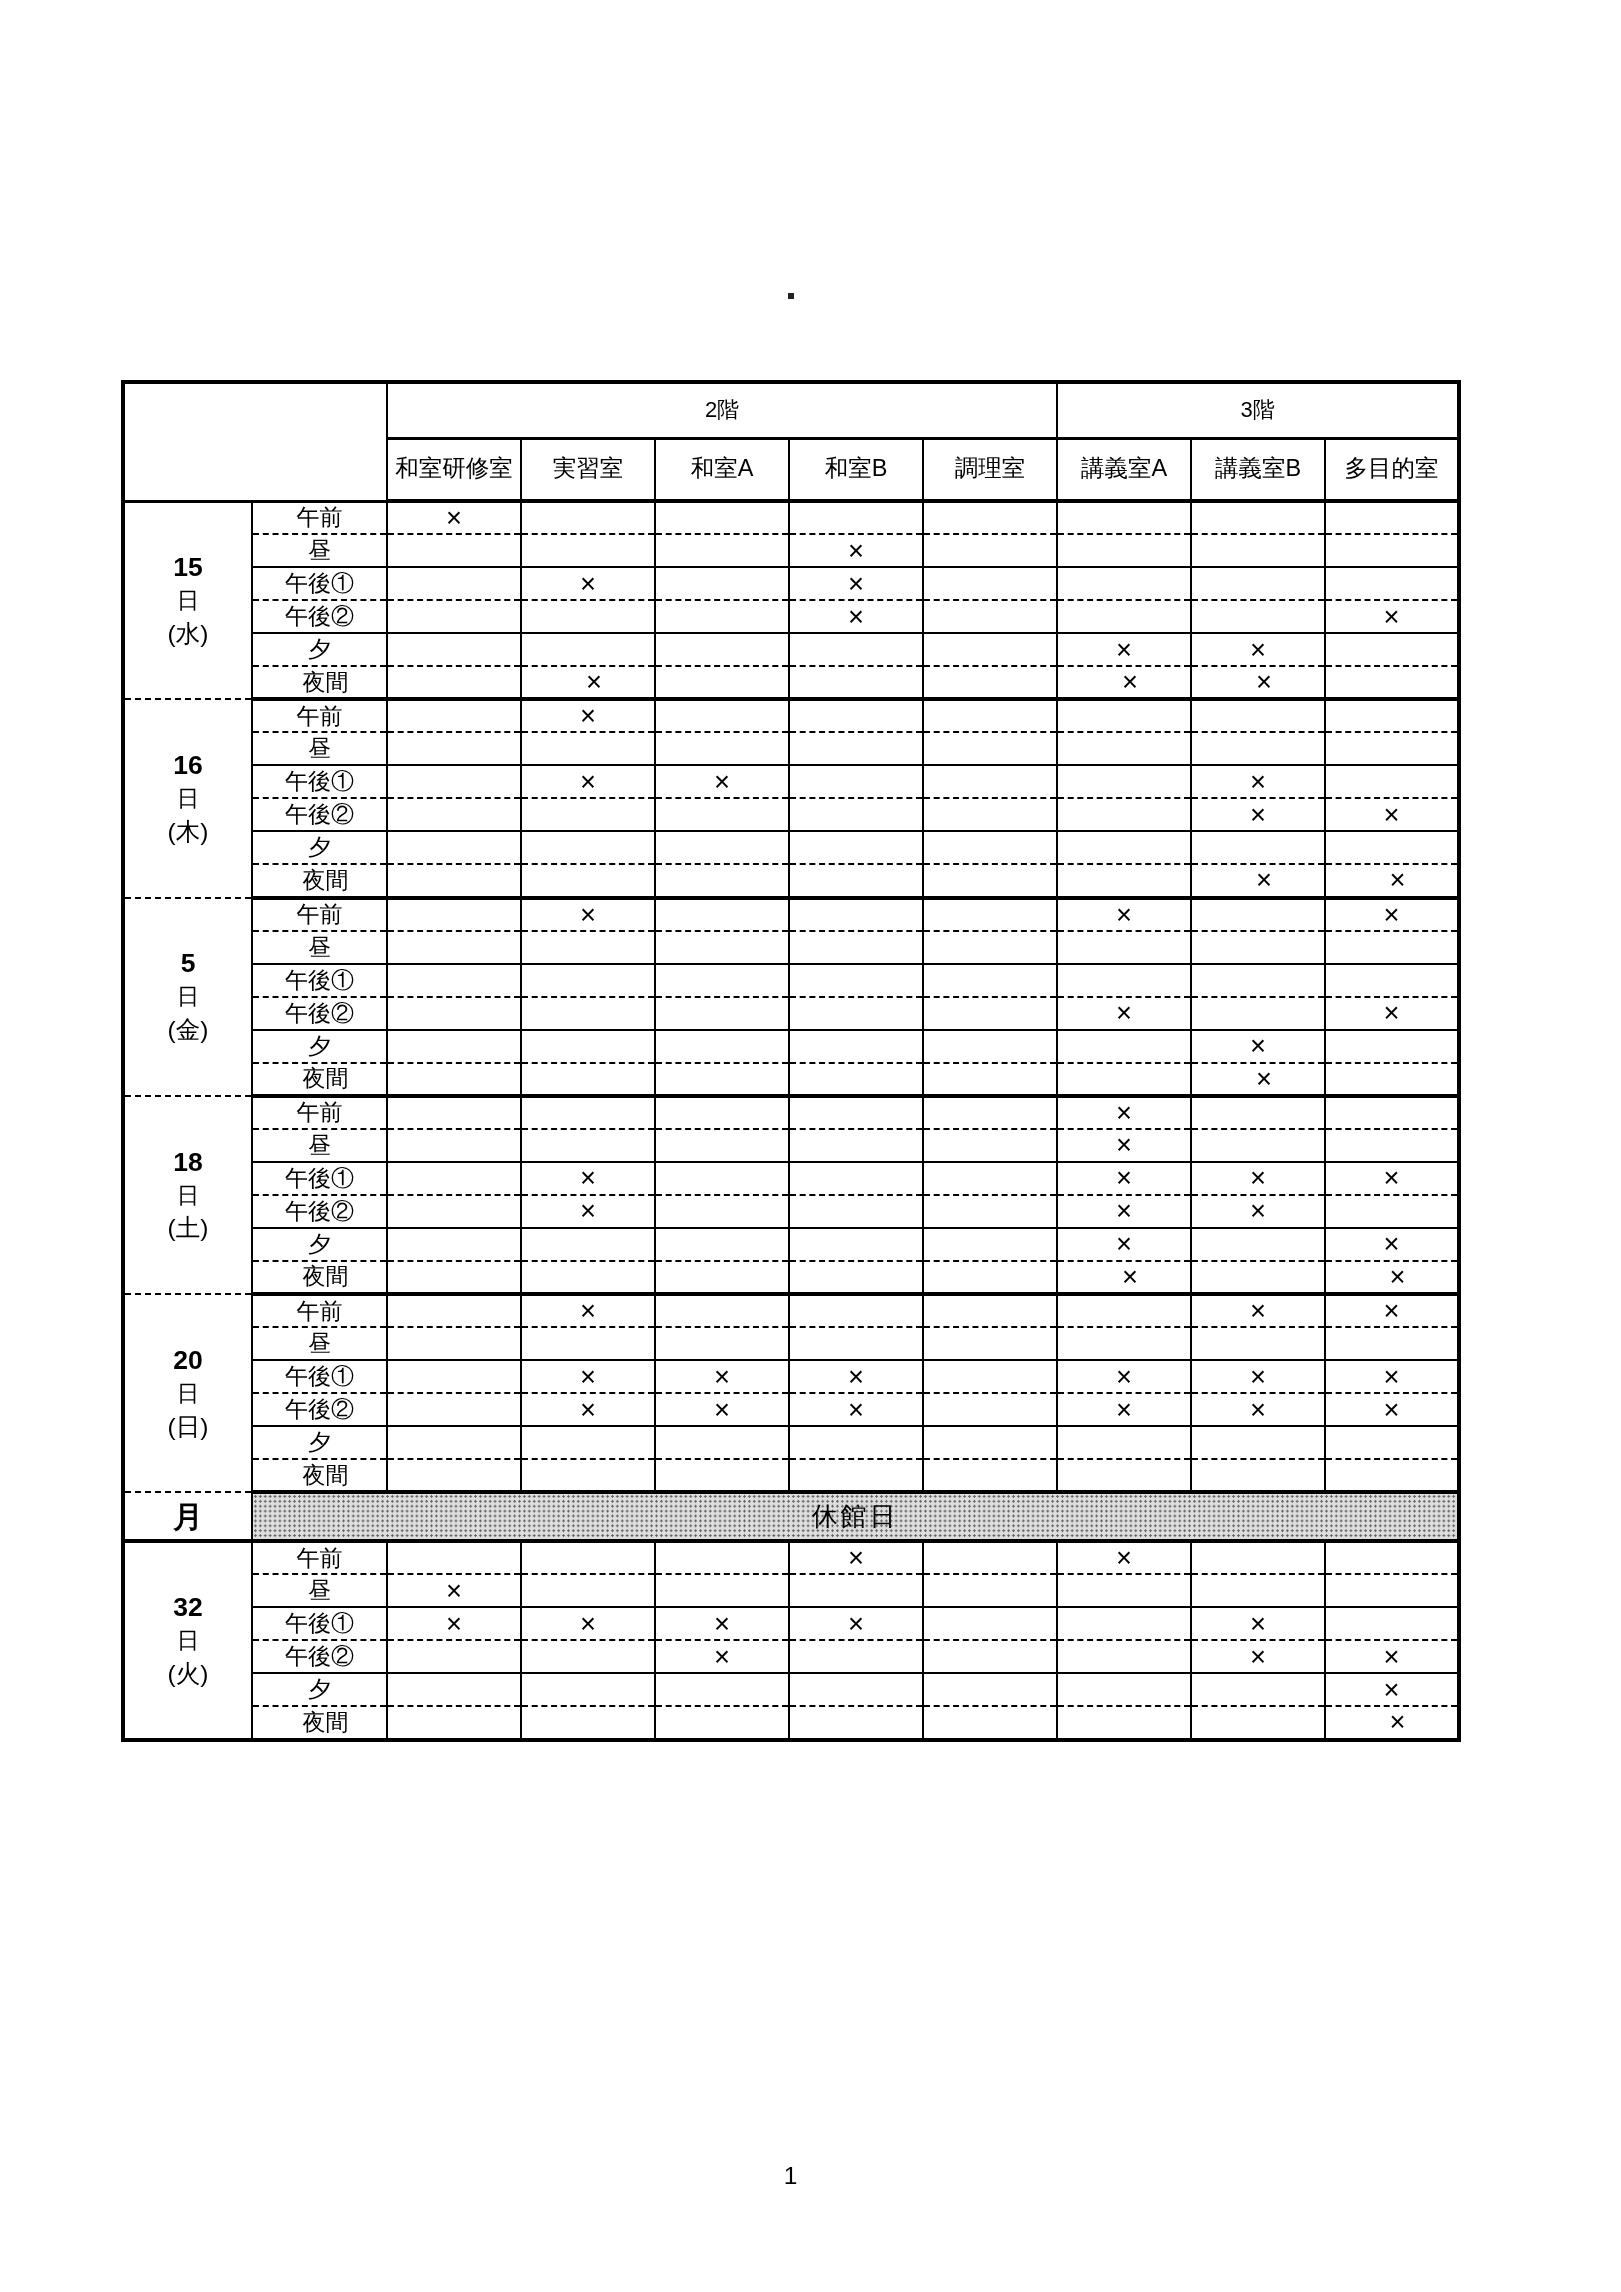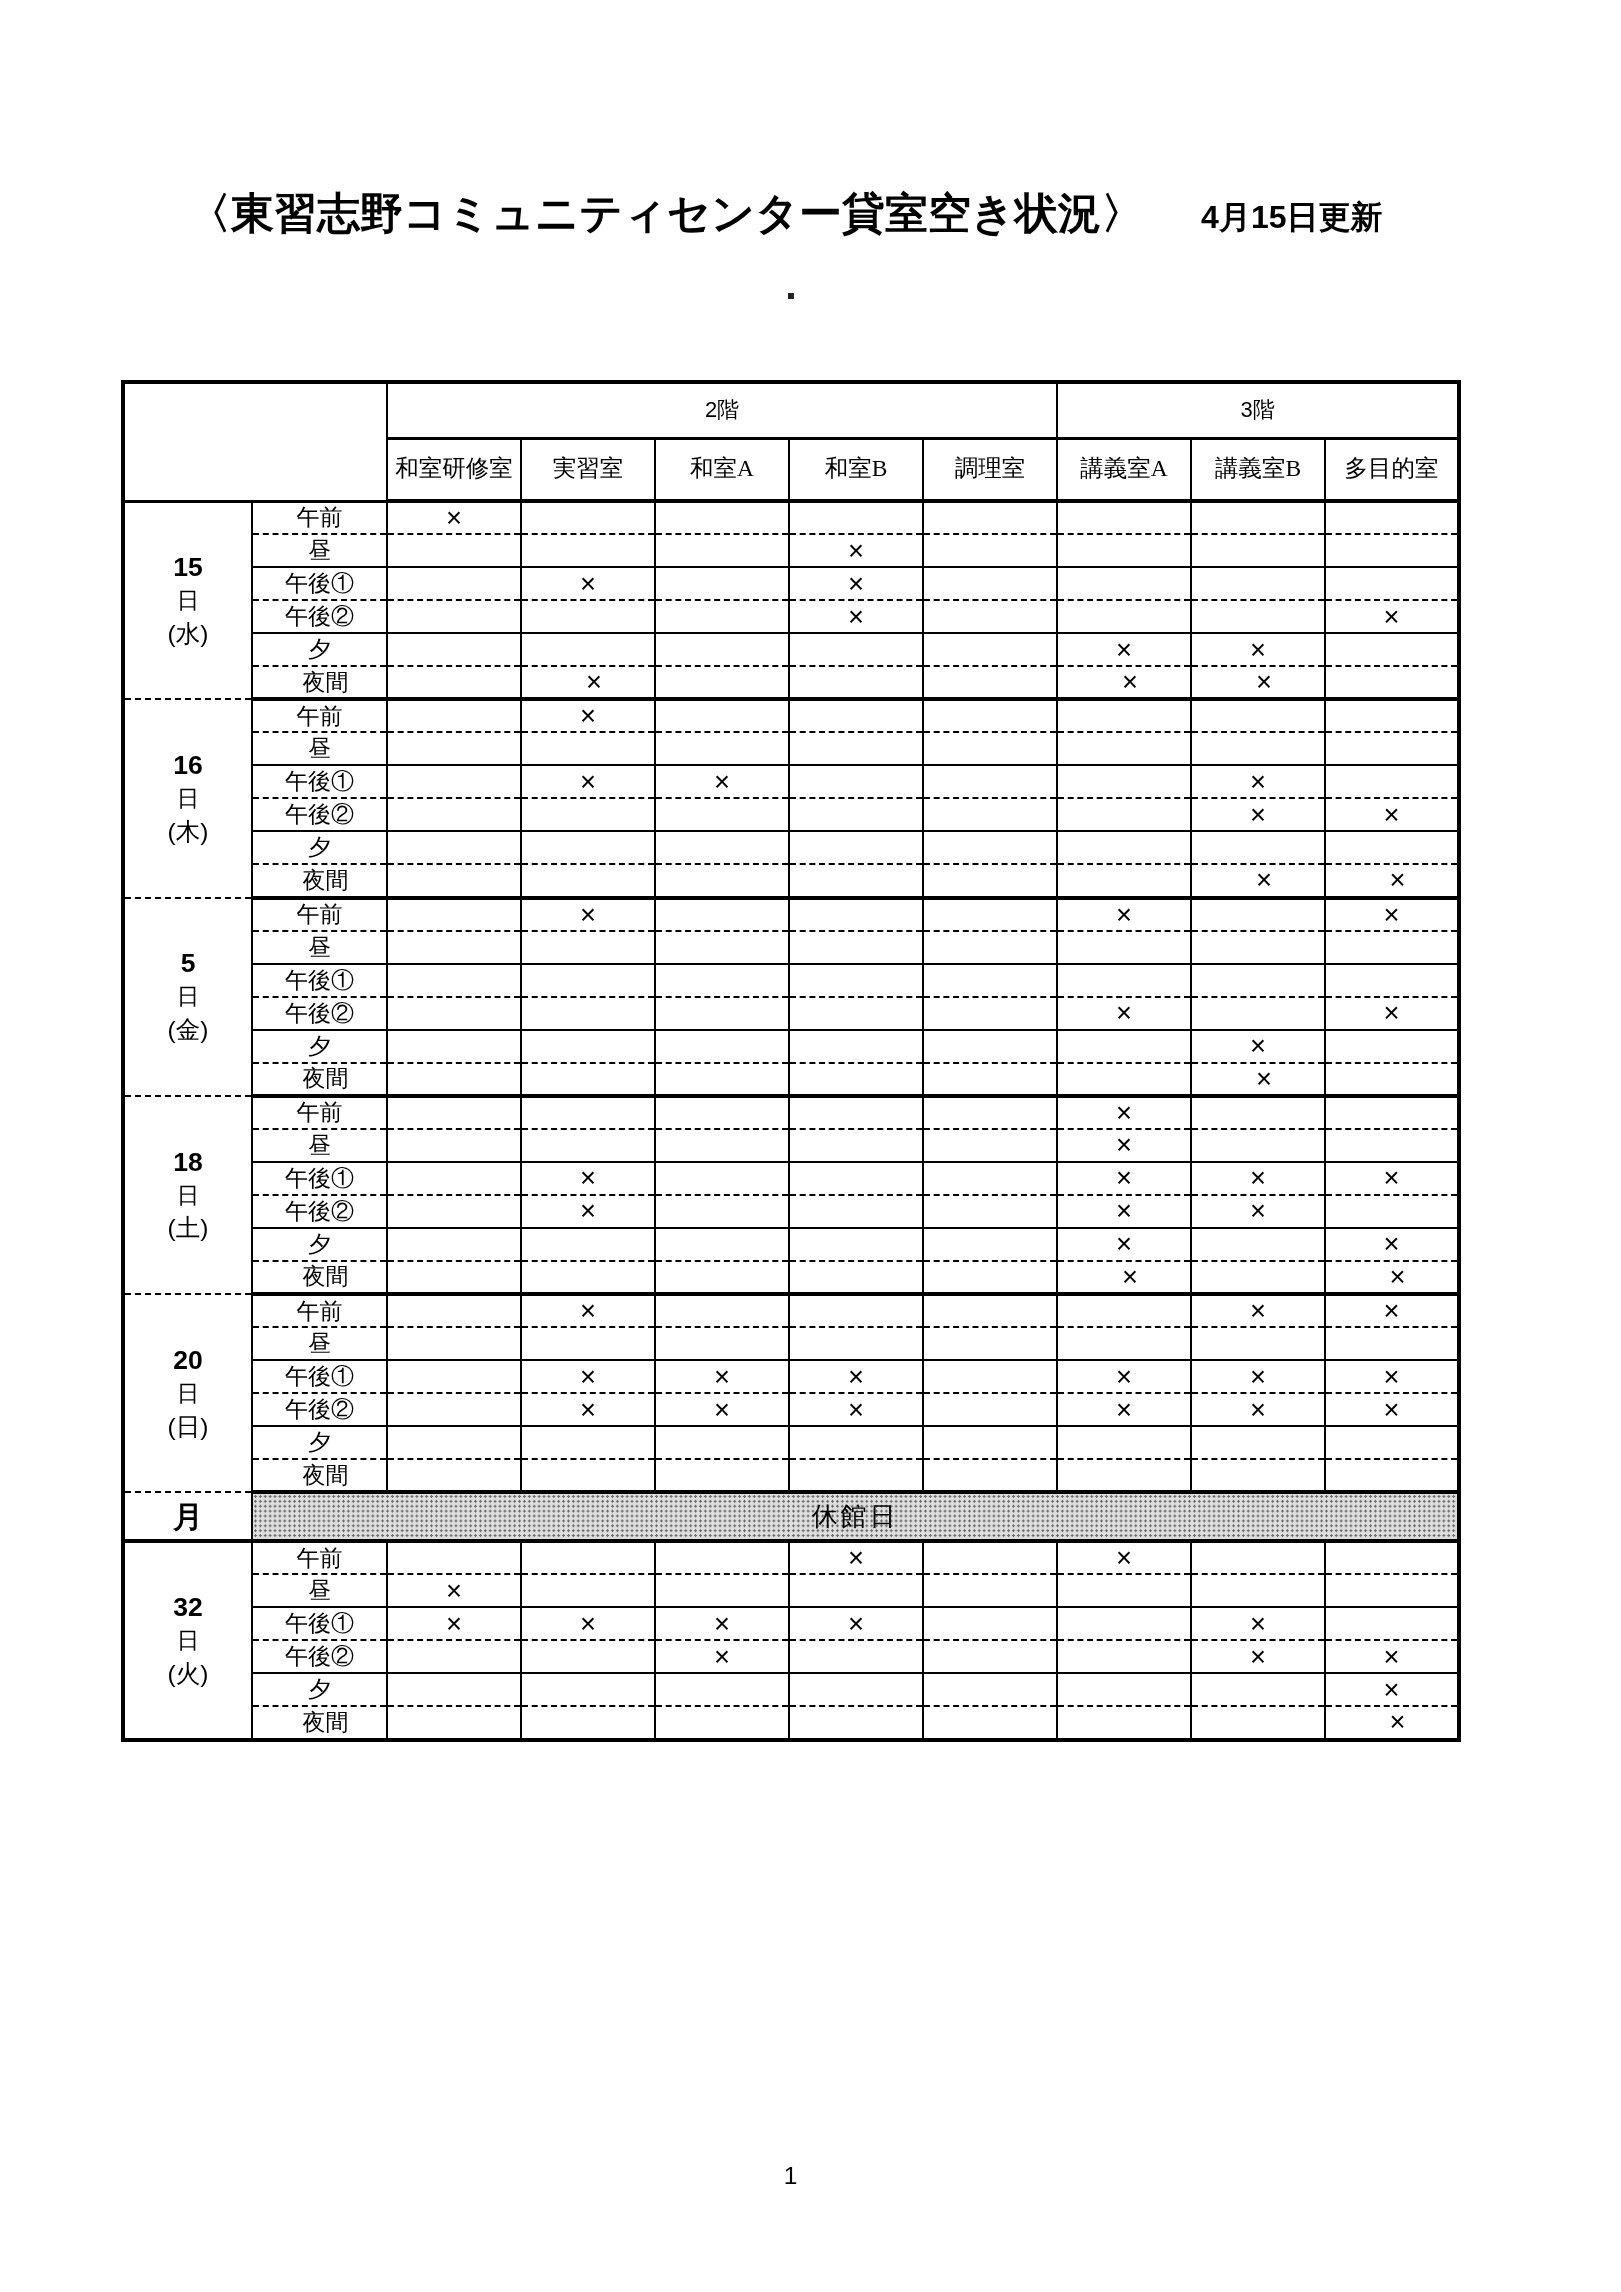--- a/index.html
+++ b/index.html
@@ -32,21 +32,21 @@
     border-collapse:collapse;table-layout:fixed;
     border:4.9px solid #000;
   }
   table.avail td{
     border-left:2px solid #000;
     padding:0;text-align:center;vertical-align:middle;line-height:1.1;
     overflow:hidden;
   }
   tr.floor-row{height:56px;}
   tr.floor-row td{border-bottom:3.9px solid #000;font-size:22px;}
-  tr.room-row{height:63px;font-family:Liberation Serif, serif;}
+  tr.room-row{height:63px;}
   tr.room-row td{border-bottom:4.9px solid #000;font-size:23.5px;}
   td.corner{border-bottom:4.9px solid #000;}
   tr.slot-row{height:33px;}
   td.time-cell{font-size:23px;}
   td.mark-cell{font-size:27.4px;font-weight:normal;}
   tr.r-dash td{border-bottom:2.9px dashed #000;}
   tr.r-mid td{border-bottom:2.9px solid #000;}
   tr.r-end td{border-bottom:4.9px solid #000;padding-left:12px;}
   td.day-cell{border-bottom:4.9px solid #000;font-size:23.5px;}
   .day-date{font-size:26.5px;font-weight:bold;}
@@ -67,24 +67,20 @@
   .page-number{
     position:absolute;top:2162px;left:121px;width:1339px;
     text-align:center;font-size:24.5px;
   }
 </style>
 </head>
 <body>
 
 <div class="sheet">
 
-  <div class="title-row">
-    <span class="main-title">〈東習志野コミュニティセンター貸室空き状況〉</span>
-    <span class="update-date">4月15日更新</span>
-  </div>
 
   <div class="artifact-dot"></div>
 
 
   <table class="avail">
     <colgroup>
       <col style="width:129px">
       <col style="width:135px">
       <col style="width:134px">
         <col style="width:134px">

